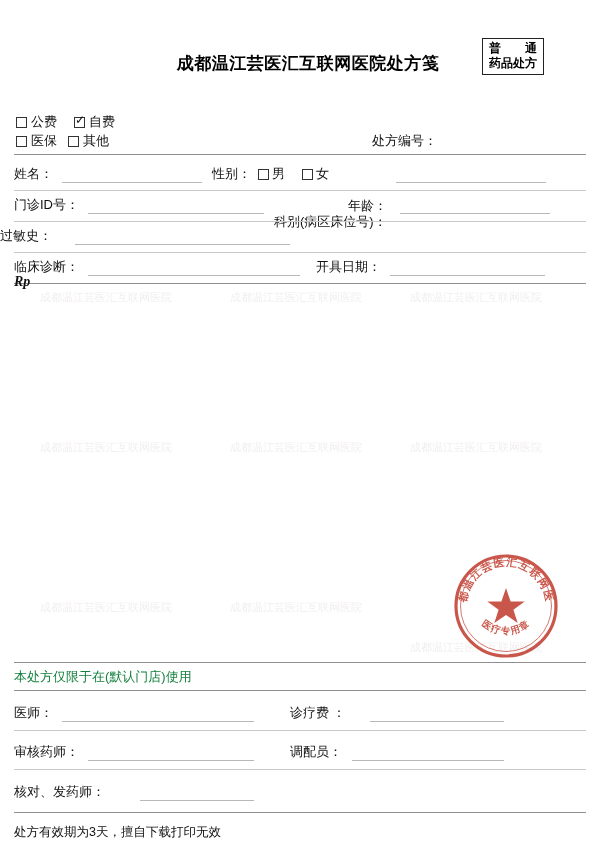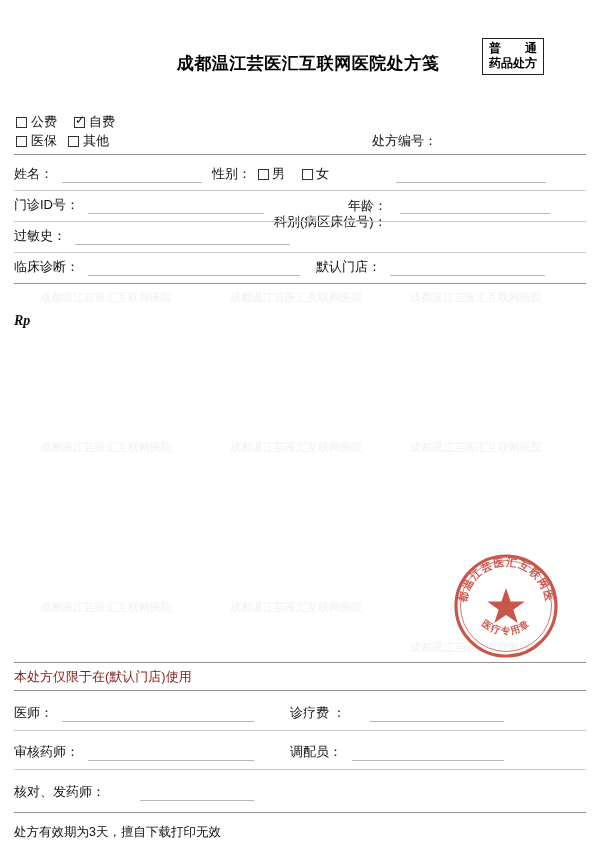--- a/index.html
+++ b/index.html
@@ -113,36 +113,35 @@
 
   
   .rp {
     position: absolute;
     left: 14px;
     top: 274px;
     font-size: 14px;
     font-weight: bold;
     font-style: italic;
     font-family: "Liberation Serif", serif;
-    margin-top: 39px;
   }
 
   
   .seal {
     position: absolute;
     left: 452px;
     top: 552px;
     width: 108px;
     height: 108px;
   }
 
   .note {
     position: absolute;
     font-size: 13px;
-    color: #7f1d1d;
+    color: #15803d;
   }
   .footer-note {
     position: absolute;
     left: 14px;
     top: 824px;
     font-size: 12.5px;
     color: #111;
   }
 
   .wm {
@@ -216,31 +215,31 @@
   <div class="lbl" style="left:14px; top:197px;">门诊ID号：</div>
   <div class="fl" style="left:88px; top:213px; width:176px;"></div>
   <div class="lbl" style="left:94px; top:197px; width:168px;"></div>
 
   <div class="lbl" style="left:274px; top:214px;">科别(病区床位号)：</div>
   <div class="fl" style="left:400px; top:213px; width:150px;"></div>
   <div class="lbl" style="left:406px; top:197px; width:140px;"></div>
 
   <div class="hr" style="left:14px; top:221px; width:572px;"></div>
 
-  <div class="lbl" style="left:14px; top:228px;">过敏史：</div>
+  <div class="lbl" style="left:0; top:228px;">过敏史：</div>
   <div class="fl" style="left:75px; top:244px; width:215px;"></div>
   <div class="lbl" style="left:81px; top:228px; width:205px;"></div>
 
   <div class="hr" style="left:14px; top:252px; width:572px;"></div>
 
   <div class="lbl" style="left:14px; top:259px;">临床诊断：</div>
   <div class="fl" style="left:88px; top:275px; width:212px;"></div>
   <div class="lbl" style="left:94px; top:259px; width:202px;"></div>
 
-  <div class="lbl" style="left:316px; top:259px;">默认门店：</div>
+  <div class="lbl" style="left:316px; top:259px;">开具日期：</div>
   <div class="fl" style="left:390px; top:275px; width:155px;"></div>
   <div class="lbl" style="left:396px; top:259px; width:145px;"></div>
 
   <div class="hr-dark" style="left:14px; top:283px; width:572px;"></div>
 
   <div class="rp">Rp</div>
 
   <div style="position:absolute; left:14px; top:300px; width:572px; height:360px;"></div>
 
   <div class="seal">

